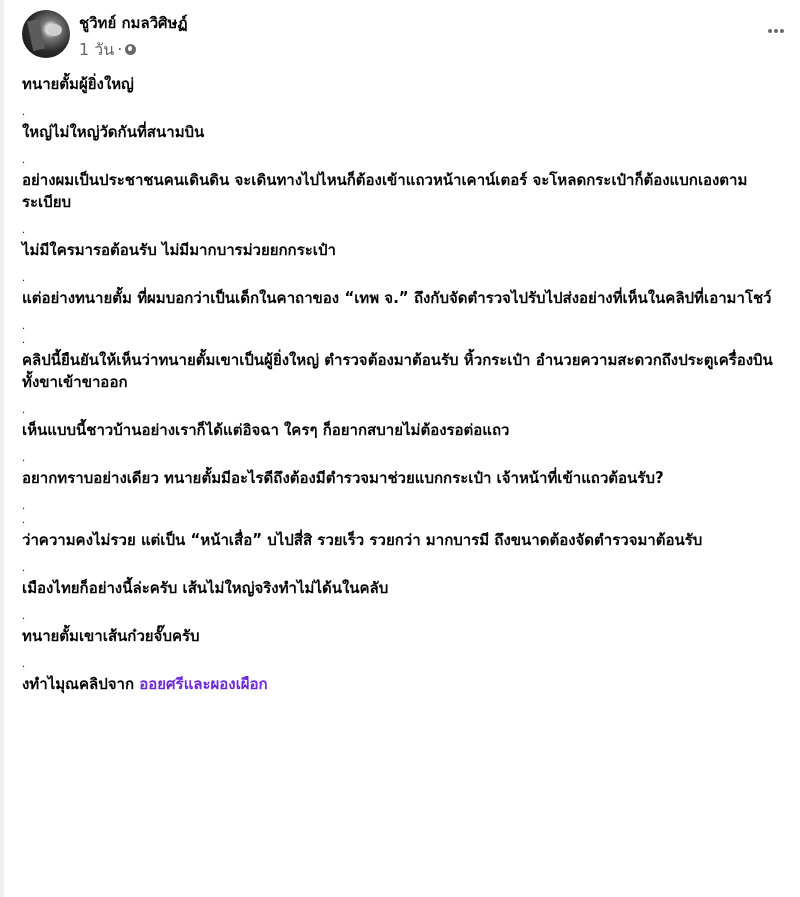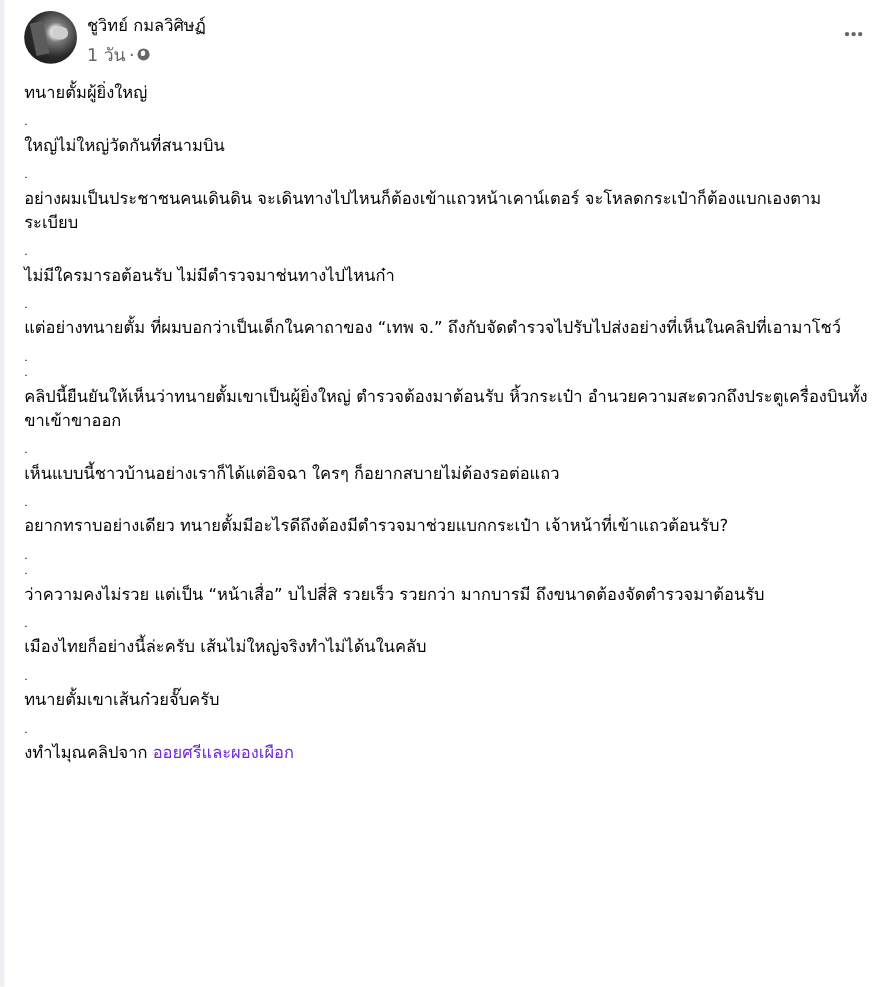--- a/index.html
+++ b/index.html
@@ -24,21 +24,21 @@
   .avatar::before {
     content: ""; position: absolute; left: 8px; top: 10px; width: 12px; height: 30px;
     background: #5c5c5c; transform: rotate(-12deg);
   }
   .avatar::after {
     content: ""; position: absolute; left: 26px; top: 14px; width: 14px; height: 12px;
     border-radius: 50%; background: #cfcfcf;
   }
   .author {
     position: absolute; left: 57px; top: 1px;
-    font-size: 15px; font-weight: normal; color: #050505; white-space: nowrap;
+    font-size: 15px; font-weight: bold; color: #050505; white-space: nowrap;
   }
   .meta {
     position: absolute; left: 57px; top: 27px;
     font-size: 16px; color: #65676b; display: flex; align-items: center; gap: 3px;
     white-space: nowrap;
   }
   .globe-icon {
     display: inline-block; width: 11px; height: 11px; border-radius: 50%;
     background: #65676b; position: relative;
   }
@@ -49,21 +49,21 @@
   .more-button {
     position: absolute; right: 2px; top: 12px; width: 28px; height: 18px;
     display: flex; align-items: center; justify-content: center; gap: 2px; cursor: pointer;
   }
   .more-button span { width: 4px; height: 4px; border-radius: 50%; background: #65676b; display: block; }
 
   .body {
     position: absolute; left: 22px; top: 73px; width: 768px;
     font-size: 15px; line-height: 22px; color: #050505;
   }
-  .para { margin: 0 0 12px 0; }
+  .para { margin: 0 0 12px 0; font-weight: bold; }
   .dot { font-size: 10px; line-height: 10px; height: 10px; margin: 0 0 4px 0; color: #050505; }
   .link { color: #6d28d9; cursor: pointer; }
 </style>
 </head>
 <body>
 
 <div class="left-edge"></div>
 
 <div class="post">
   <div class="header">
@@ -84,21 +84,21 @@
   <div class="body">
     <div class="para">ทนายตั้มผู้ยิ่งใหญ่</div>
 
     <div class="dot">.</div>
     <div class="para">ใหญ่ไม่ใหญ่วัดกันที่สนามบิน</div>
 
     <div class="dot">.</div>
     <div class="para">อย่างผมเป็นประชาชนคนเดินดิน จะเดินทางไปไหนก็ต้องเข้าแถวหน้าเคาน์เตอร์ จะโหลดกระเป๋าก็ต้องแบกเองตามระเบียบ</div>
 
     <div class="dot">.</div>
-    <div class="para">ไม่มีใครมารอต้อนรับ ไม่มีตำรวจมาช่นทางไปไหนก๋า</div>
+    <div class="para">ไม่มีใครมารอต้อนรับ ไม่มีมากบารม่วยยกกระเป๋า</div>
 
     <div class="dot">.</div>
     <div class="para">แต่อย่างทนายตั้ม ที่ผมบอกว่าเป็นเด็กในคาถาของ “เทพ จ.” ถึงกับจัดตำรวจไปรับไปส่งอย่างที่เห็นในคลิปที่เอามาโชว์</div>
 
     <div class="dot">.</div>
 
     <div class="dot">.</div>
     <div class="para">คลิปนี้ยืนยันให้เห็นว่าทนายตั้มเขาเป็นผู้ยิ่งใหญ่ ตำรวจต้องมาต้อนรับ หิ้วกระเป๋า อำนวยความสะดวกถึงประตูเครื่องบินทั้งขาเข้าขาออก</div>
 
     <div class="dot">.</div>

